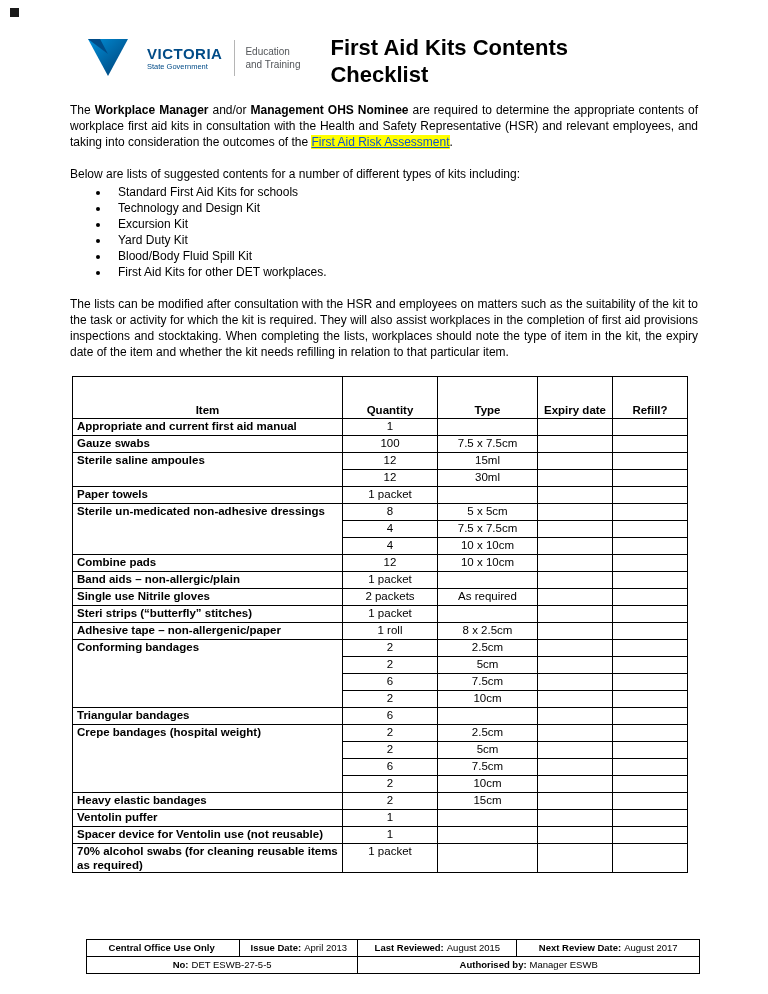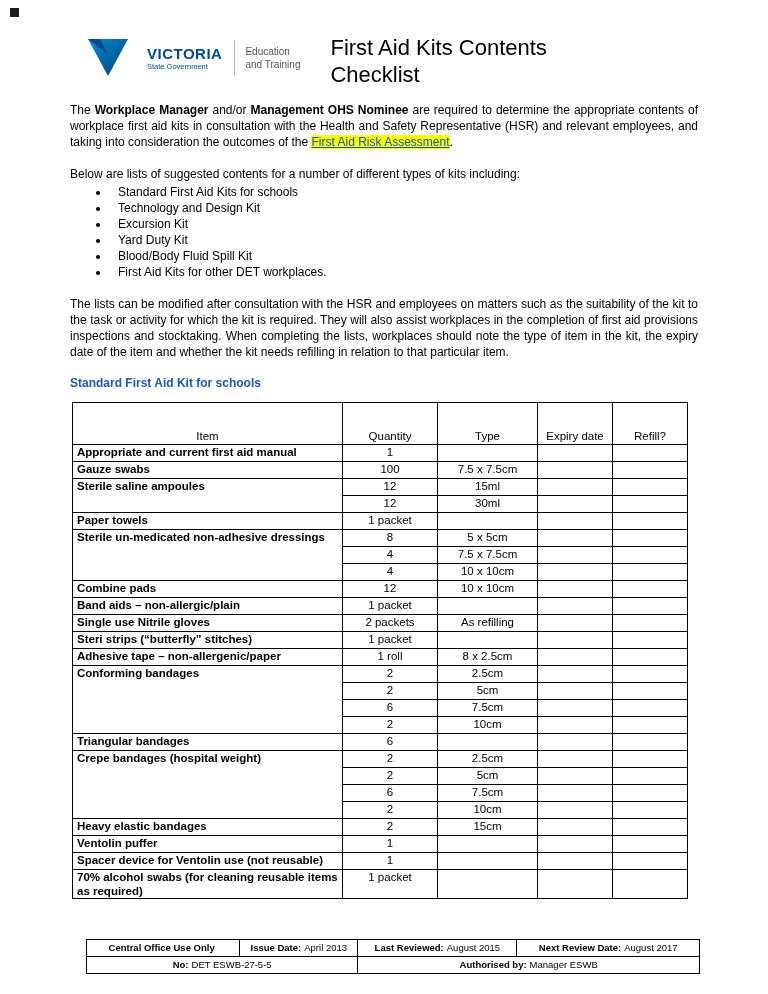--- a/index.html
+++ b/index.html
@@ -12,39 +12,39 @@
   .page{padding:34px 70px 0 70px}
 
   
   .doc-header{display:flex;align-items:flex-start;margin-bottom:14px}
   .logo-block{display:flex;align-items:center;margin-left:16px;margin-top:4px}
   .logo-text{margin-left:17px}
   .brand{font-size:15px;font-weight:bold;color:var(--logo-navy,#004B87);letter-spacing:.5px;line-height:15px}
   .brand-sub{font-size:7.5px;color:var(--logo-navy,#004B87);line-height:9px;margin-top:1px}
   .logo-divider{width:1px;height:36px;background:#b5b5b5;margin:0 10px 0 12px}
   .dept{font-size:10px;color:var(--logo-gray,#53565A);line-height:13px}
-  .doc-title{font-size:22px;line-height:27px;font-weight:normal;margin:0 0 0 30px;width:300px}
+  .doc-title{font-size:22px;line-height:27px;font-weight:bold;margin:0 0 0 30px;width:300px}
 
   
   .para{font-size:12px;line-height:16px;text-align:justify;margin:0 0 16px 0}
   .para.tight{margin-bottom:3px;text-align:left}
   .risk-link{color:var(--link-blue,#1155CC);background:var(--highlight,#FFFF00)}
   .kit-list{margin:0 0 16px 22px;padding-left:18px;font-size:12px;line-height:15px}
   .kit-list li{margin-bottom:1px;padding-left:8px}
   .section-heading{font-size:12px;font-weight:bold;color:var(--heading-blue,#2456A4);margin:8px 0 12px 0}
 
   
   .kit-table{border-collapse:collapse;table-layout:fixed;width:615px;margin-left:2px}
   .kit-table col.c-item{width:270px}
   .kit-table col.c-qty{width:95px}
   .kit-table col.c-type{width:100px}
   .kit-table col.c-exp{width:75px}
   .kit-table col.c-ref{width:75px}
   .kit-table th,.kit-table td{border:1px solid #000;font-size:11.5px;overflow:hidden}
-  .kit-table th{font-weight:normal;text-align:center;vertical-align:bottom;height:40px;padding:0 3px 1px 3px;line-height:13px}
+  .kit-table th{font-weight:bold;text-align:center;vertical-align:bottom;height:40px;padding:0 3px 1px 3px;line-height:13px}
   .kit-table td{height:15px;line-height:13.5px;padding:1px 4px 0 4px;vertical-align:top}
   .kit-table td.item-cell{font-weight:bold;text-align:left}
   .kit-table td.c{text-align:center}
 
   
   .doc-footer{position:absolute;left:86px;right:68px;bottom:20px}
   .footer-table{border-collapse:collapse;width:100%;table-layout:fixed}
   .footer-table td{border:1px solid #000;font-size:9.5px;line-height:12px;padding:2px 3px;text-align:center;overflow:hidden}
   .footer-table .fw1{width:25%}.footer-table .fw2{width:19%}.footer-table .fw3{width:26%}.footer-table .fw4{width:30%}
   .fv{margin-left:3px}
@@ -93,21 +93,20 @@
     <li>Standard First Aid Kits for schools</li>
     <li>Technology and Design Kit</li>
     <li>Excursion Kit</li>
     <li>Yard Duty Kit</li>
     <li>Blood/Body Fluid Spill Kit</li>
     <li>First Aid Kits for other DET workplaces.</li>
   </ul>
 
   <p class="para">The lists can be modified after consultation with the HSR and employees on matters such as the suitability of the kit to the task or activity for which the kit is required. They will also assist workplaces in the completion of first aid provisions inspections and stocktaking. When completing the lists, workplaces should note the type of item in the kit, the expiry date of the item and whether the kit needs refilling in relation to that particular item.</p>
 
-  <h2 class="section-heading">Standard First Aid Kit for schools</h2>
 
   <table class="kit-table">
     <colgroup>
       <col class="c-item">
         <col class="c-qty">
         <col class="c-type">
         <col class="c-exp">
         <col class="c-ref">
     </colgroup>
     <thead>
@@ -183,21 +182,21 @@
         <tr>
           <td class="item-cell" rowspan="1">Band aids – non-allergic/plain</td>
           <td class="c">1 packet</td>
           <td class="c"></td>
           <td class="c"></td>
           <td class="c"></td>
         </tr>
         <tr>
           <td class="item-cell" rowspan="1">Single use Nitrile gloves</td>
           <td class="c">2 packets</td>
-          <td class="c">As refilling</td>
+          <td class="c">As required</td>
           <td class="c"></td>
           <td class="c"></td>
         </tr>
         <tr>
           <td class="item-cell" rowspan="1">Steri strips (“butterfly” stitches)</td>
           <td class="c">1 packet</td>
           <td class="c"></td>
           <td class="c"></td>
           <td class="c"></td>
         </tr>

